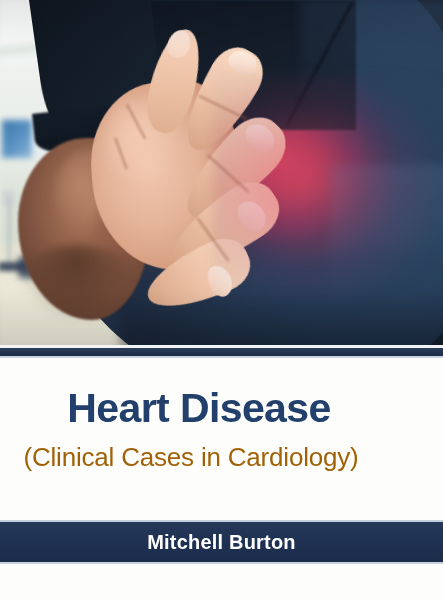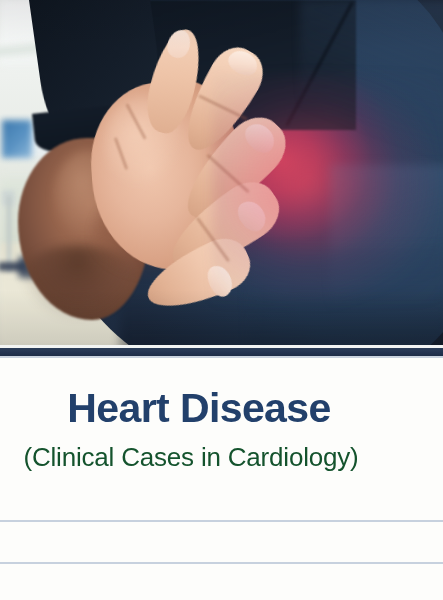--- a/index.html
+++ b/index.html
@@ -389,21 +389,21 @@
     line-height: 1;
   }
   .subtitle {
     position: absolute;
     left: 0; top: 86px;
     width: 382px;
     text-align: center;
     font-size: 26px;
     font-weight: normal;
     letter-spacing: -0.2px;
-    color: #14532d;
+    color: #a16207;
     line-height: 1;
   }
 
   .author-band {
     position: absolute;
     left: 0; top: 164px;
     width: 443px; height: 40px;
     background: linear-gradient(180deg, #27395a 0%, #1f3152 50%, #1b2c4b 100%);
     display: flex;
     align-items: center;
@@ -490,16 +490,19 @@
   <div class="divider-gap"></div>
   <div class="divider-bar"></div>
   <div class="divider-under"></div>
 
   <div class="text-area">
     <div class="title">Heart Disease</div>
 
     <div class="subtitle">(Clinical Cases in Cardiology)</div>
 
     <div class="author-band-top"></div>
+    <div class="author-band">
+      <span class="author-name">Mitchell Burton</span>
+    </div>
     <div class="author-band-bottom"></div>
   </div>
 
 </div>
 
 </body></html>

